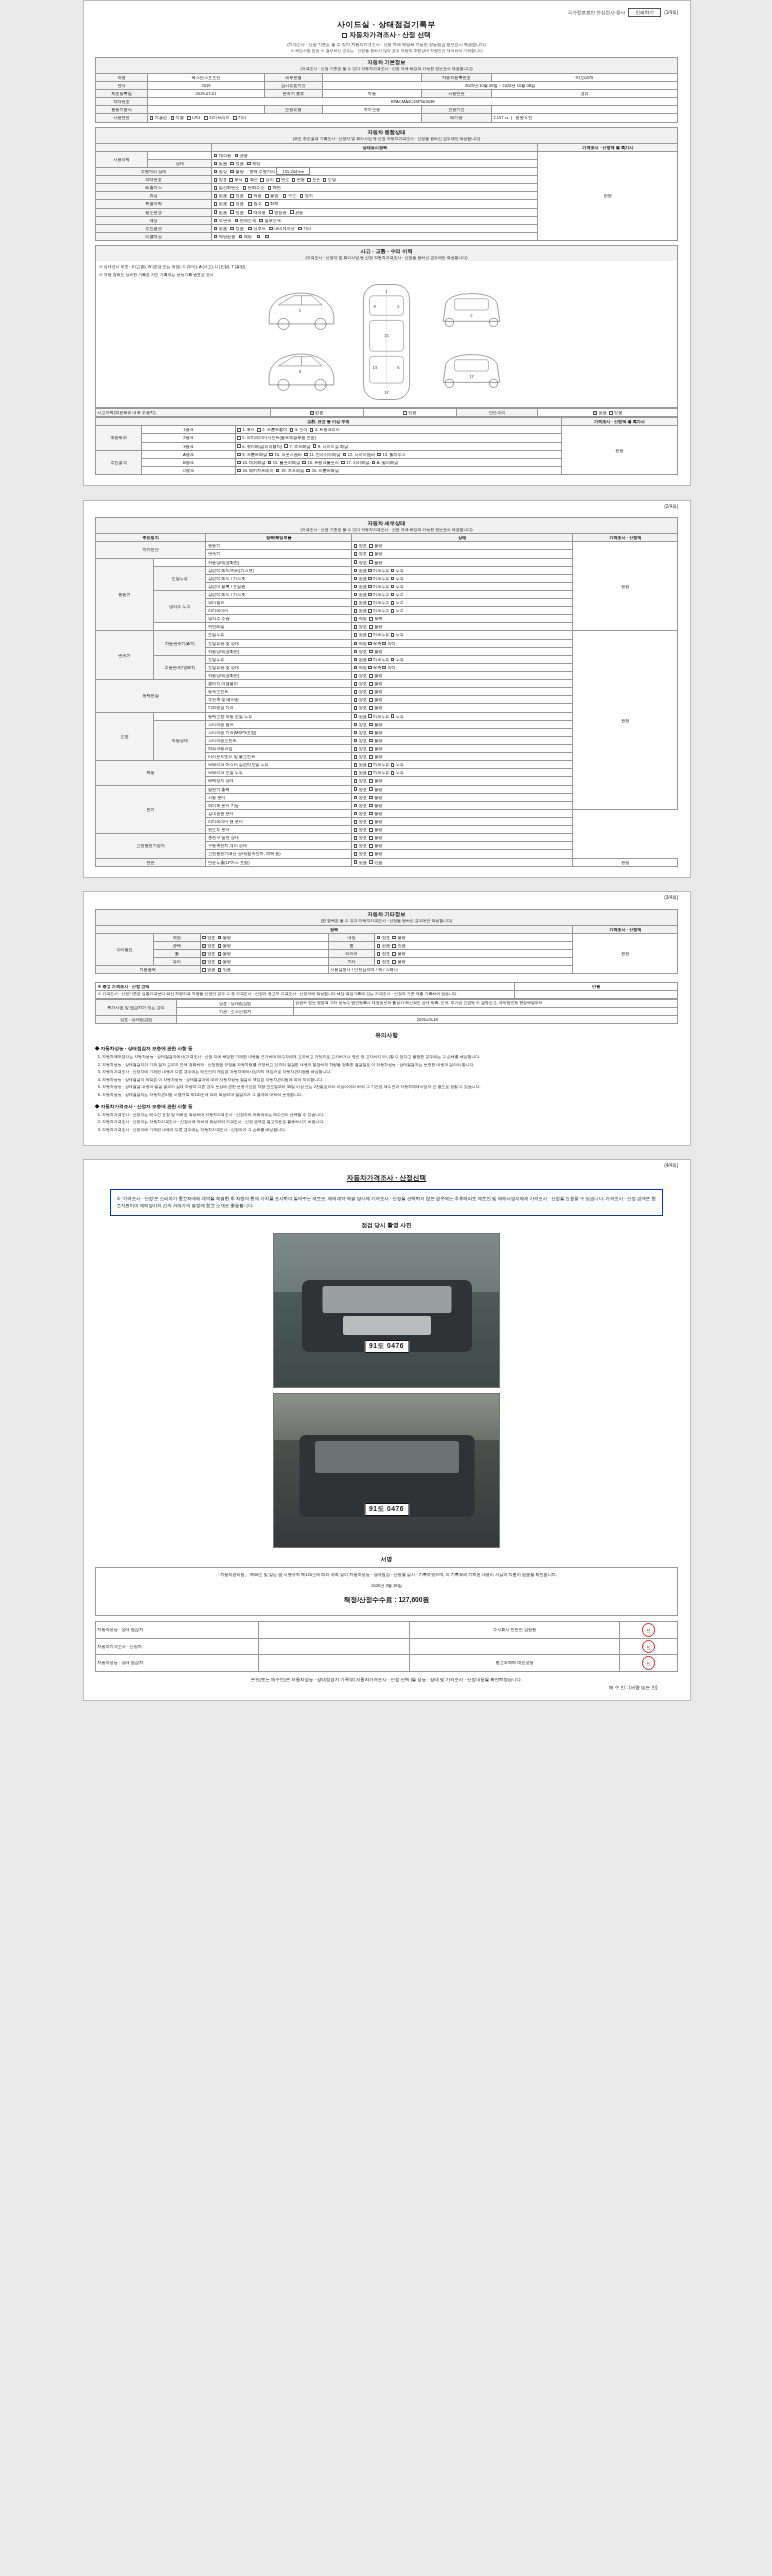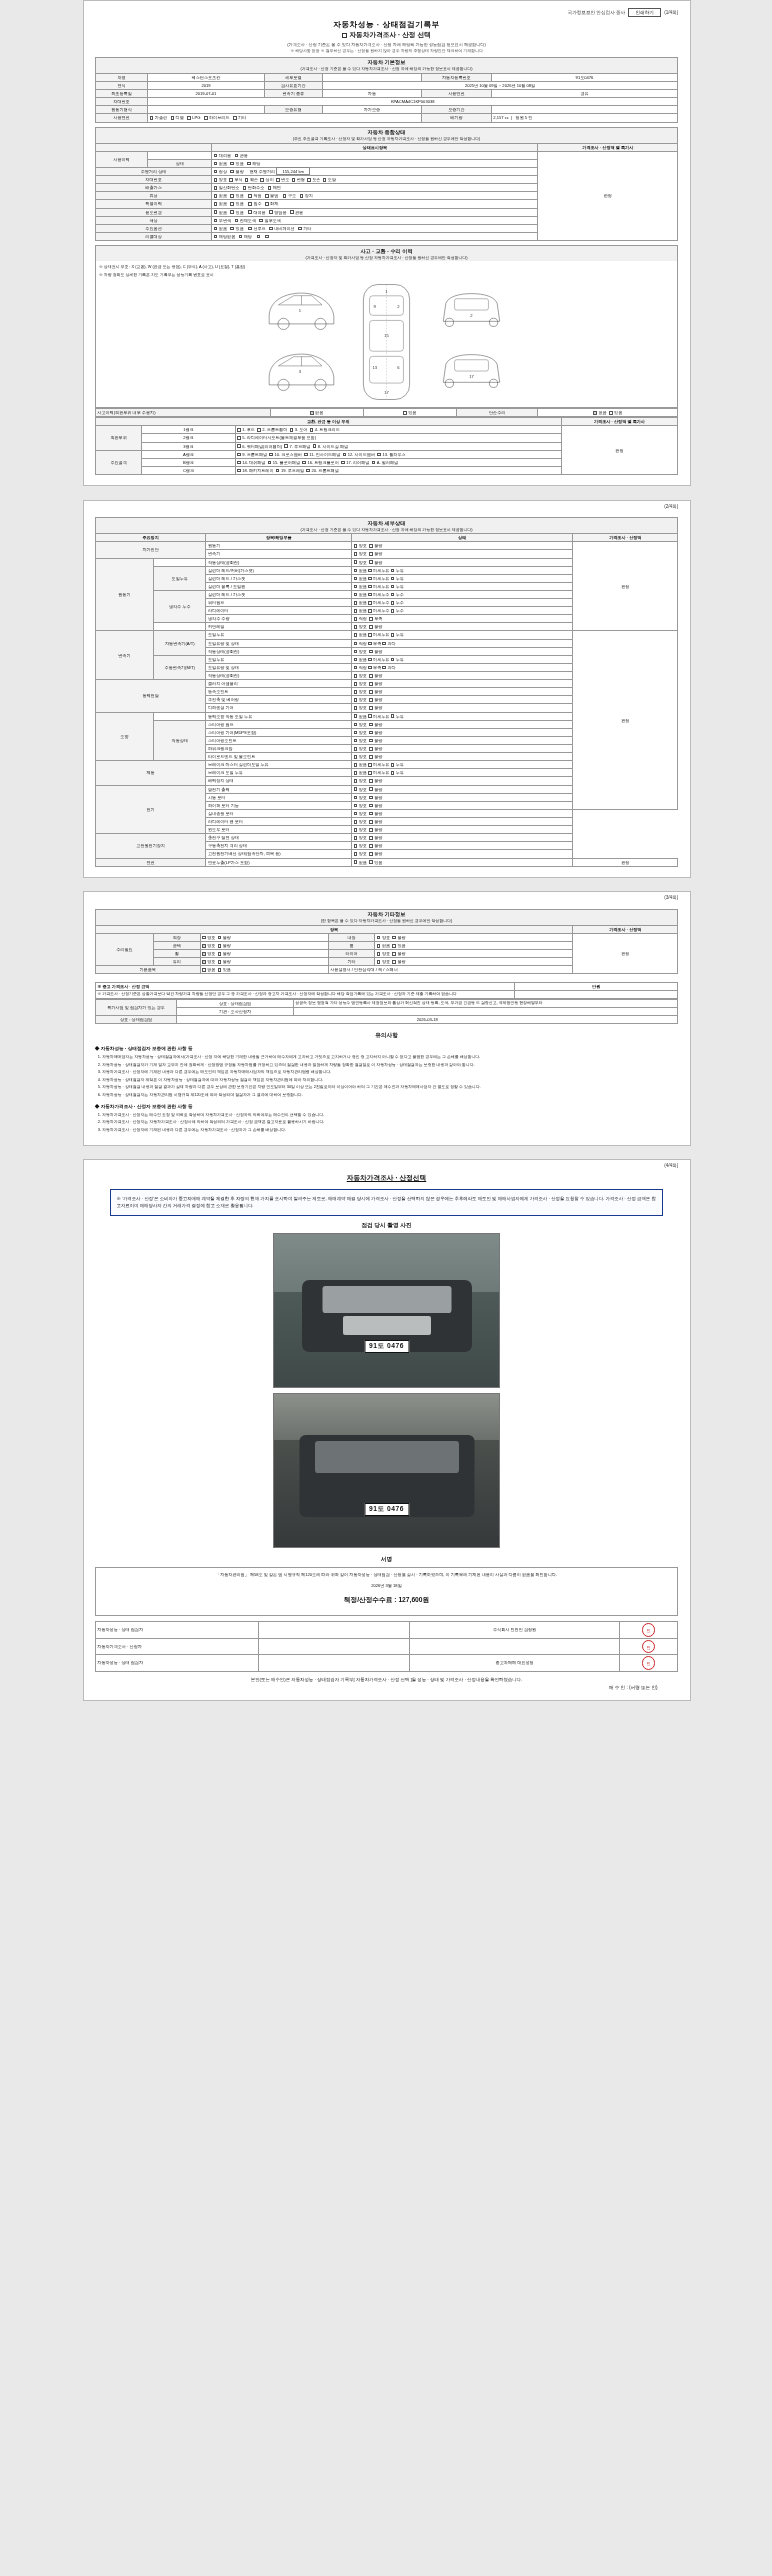--- a/index.html
+++ b/index.html
@@ -79,21 +79,21 @@
 </head>
 <body>
 
 <div class="page">
   <div class="tophdr">
     <span class="lbl">국가정보보안 안심검사 종사</span>
     <span class="box">인쇄하기</span>
     <span class="lbl">(1/4쪽)</span>
   </div>
 
-  <div class="doc-title">자동차성능 · 상태점검기록부</div>
+  <div class="doc-title">사이드실 · 상태점검기록부</div>
   <div class="doc-sub">
     <span class="sq"></span><span>자동차가격조사 · 산정 선택</span>
   </div>
   <div class="doc-note">(가격조사 · 산정 기준은 볼 수 있다 자동차가격조사 · 산정 자에 해당되 가능한 성능점검 정보표시 제공합니다)</div>
   <div class="doc-note2">※ 해당사항 없음 ※ 첨부하신 경우는 · 산정을 원하지 않아 경우 차량의 주행상태 차량진단 체크하여 기재합니다</div>
 
   <div class="sect">
     <span>자동차 기본정보</span>
     <div class="small">(가격조사 · 산정 기준은 볼 수 있다 자동차가격조사 · 산정 자에 해당되 가능한 정보표시 제공합니다)</div>
   </div>

